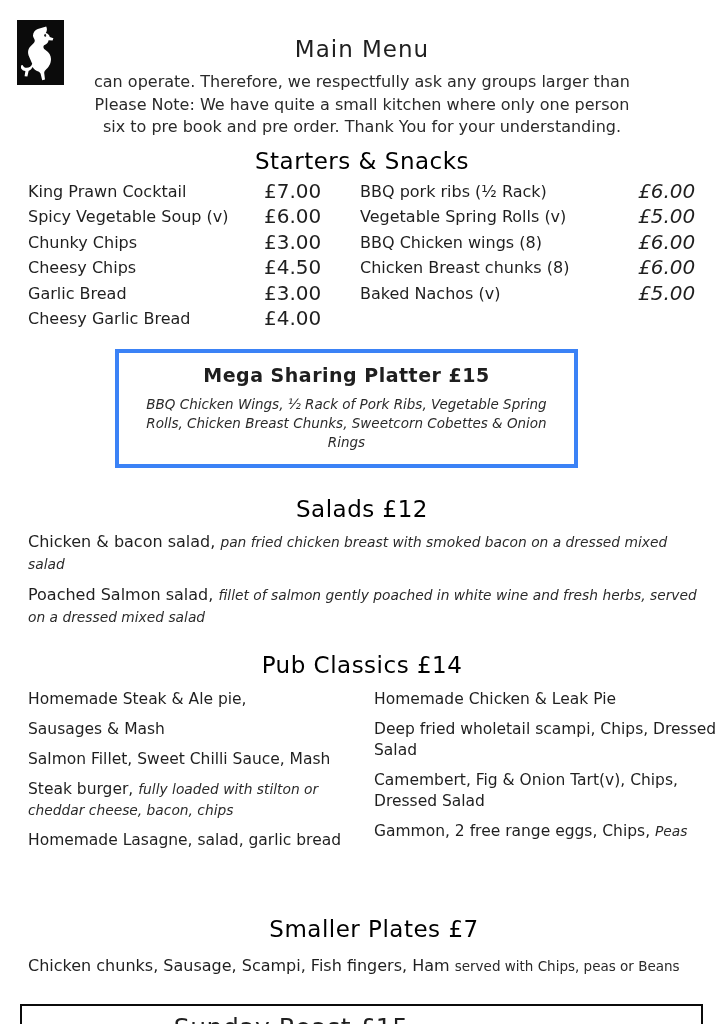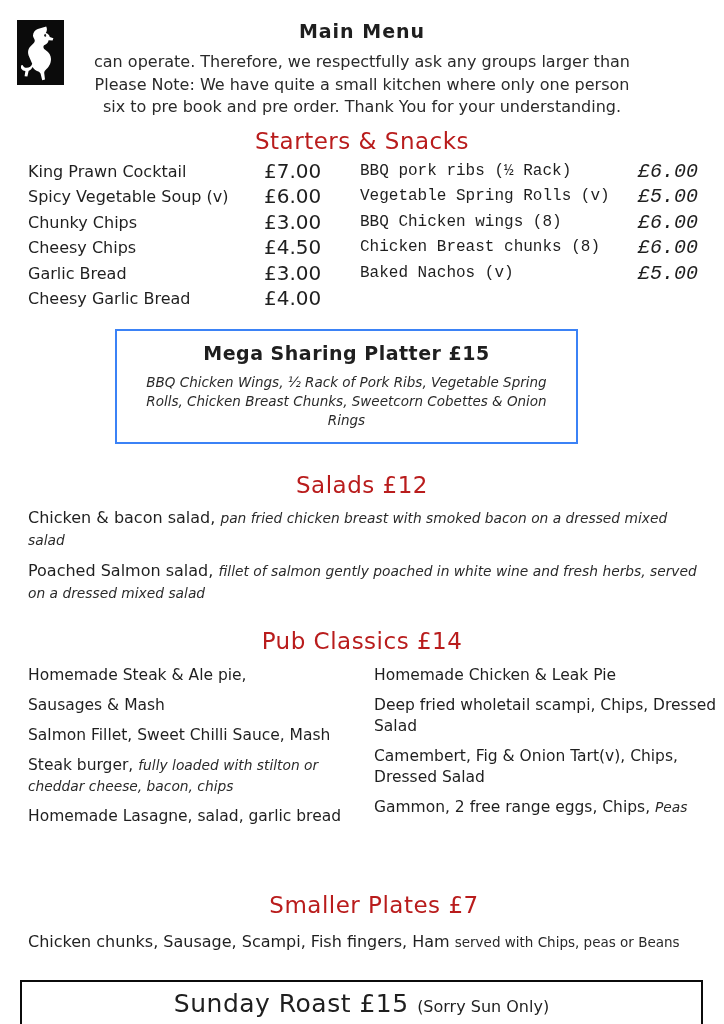--- a/index.html
+++ b/index.html
@@ -14,52 +14,52 @@
     box-sizing:border-box;
   }
   
   .logo{
     position:absolute;left:17px;top:20px;
     width:47px;height:65px;background:#0b0b0b;
     display:flex;align-items:center;justify-content:center;
   }
   .logo svg{width:40px;height:58px;display:block;}
   .page-title{
-    margin:0;padding-top:20px;
+    margin:0;padding-top:36px;
     text-align:center;
-    font-size:19px;font-weight:700;letter-spacing:1px;
+    font-size:23px;font-weight:400;letter-spacing:1px;
   }
   .kitchen-note{
     margin:9px auto 0 auto;
     text-align:center;
     font-size:16px;line-height:22.5px;
     color:#2a2a2a;
   }
   
   .sec-h{
     margin:0;text-align:center;font-weight:400;
-    font-size:23px;letter-spacing:0.5px;color:#b91c1c;
+    font-size:23px;letter-spacing:0.5px;color:#000000;
   }
   .h-starters{margin-top:9px;}
   .h-salads{margin-top:28px;}
   .h-pub{margin-top:24px;}
   .h-smaller{margin-top:56px;padding-left:24px;}
   
   .starters-cols{display:flex;padding-left:28px;margin-top:5px;}
   .st-left{width:300px;margin-right:32px;}
   .st-right{width:330px;}
   .st-row{display:grid;line-height:25.6px;font-size:16px;}
   .st-left .st-row{grid-template-columns:1fr 64px;}
-  .st-right .st-row{grid-template-columns:1fr 52px;font-family:Liberation Mono, monospace;}
+  .st-right .st-row{grid-template-columns:1fr 52px;}
   .st-price{font-size:20px;}
   .st-right .st-price{font-style:italic;}
   
   .platter-box{
     margin:17px 0 0 115px;width:463px;box-sizing:border-box;
-    border:2px solid #3b82f6;background:#fff;
+    border:4px solid #3b82f6;background:#fff;
     text-align:center;padding:11px 14px 12px 14px;
   }
   .platter-title{font-size:19px;font-weight:700;letter-spacing:0.5px;}
   .platter-desc{margin-top:9px;font-size:13.5px;font-style:italic;line-height:19px;color:#2a2a2a;}
   
   .salad-item{margin:9px 20px 0 28px;font-size:16px;line-height:22px;}
   .dish-desc{font-style:italic;font-size:13.8px;color:#2a2a2a;}
   
   .pub-cols{display:flex;padding-left:28px;margin-top:11px;}
   .pub-left{width:318px;margin-right:28px;}

